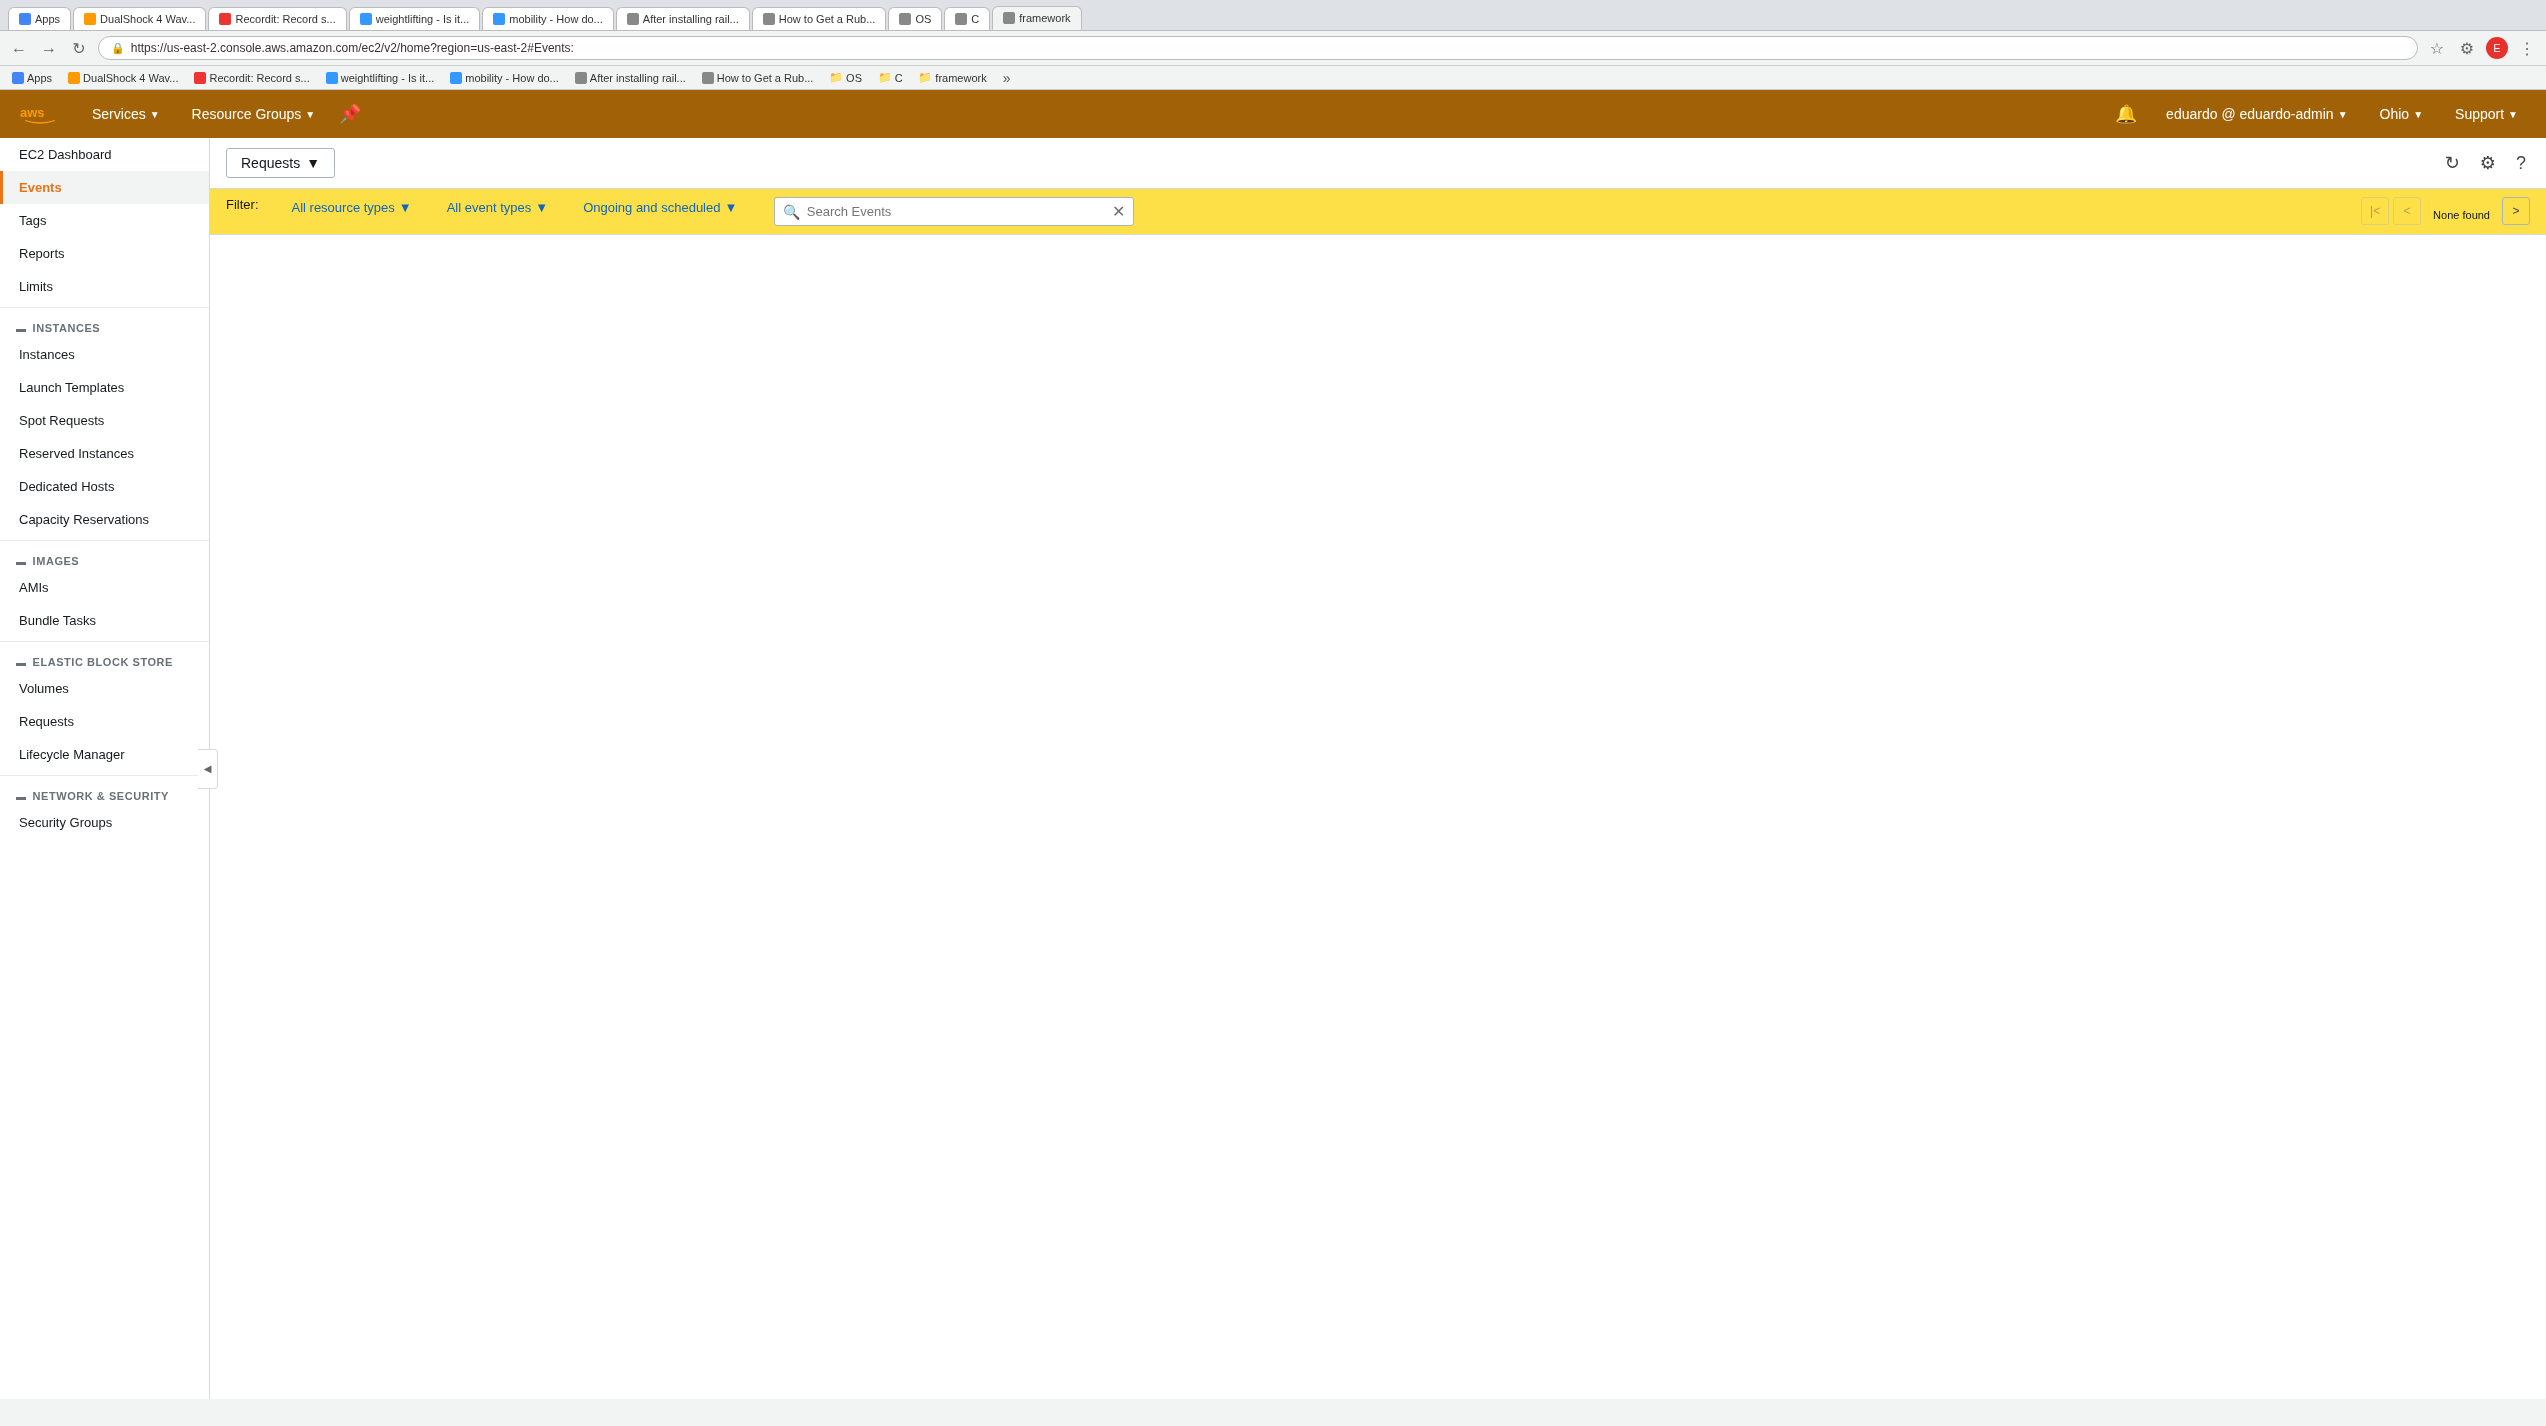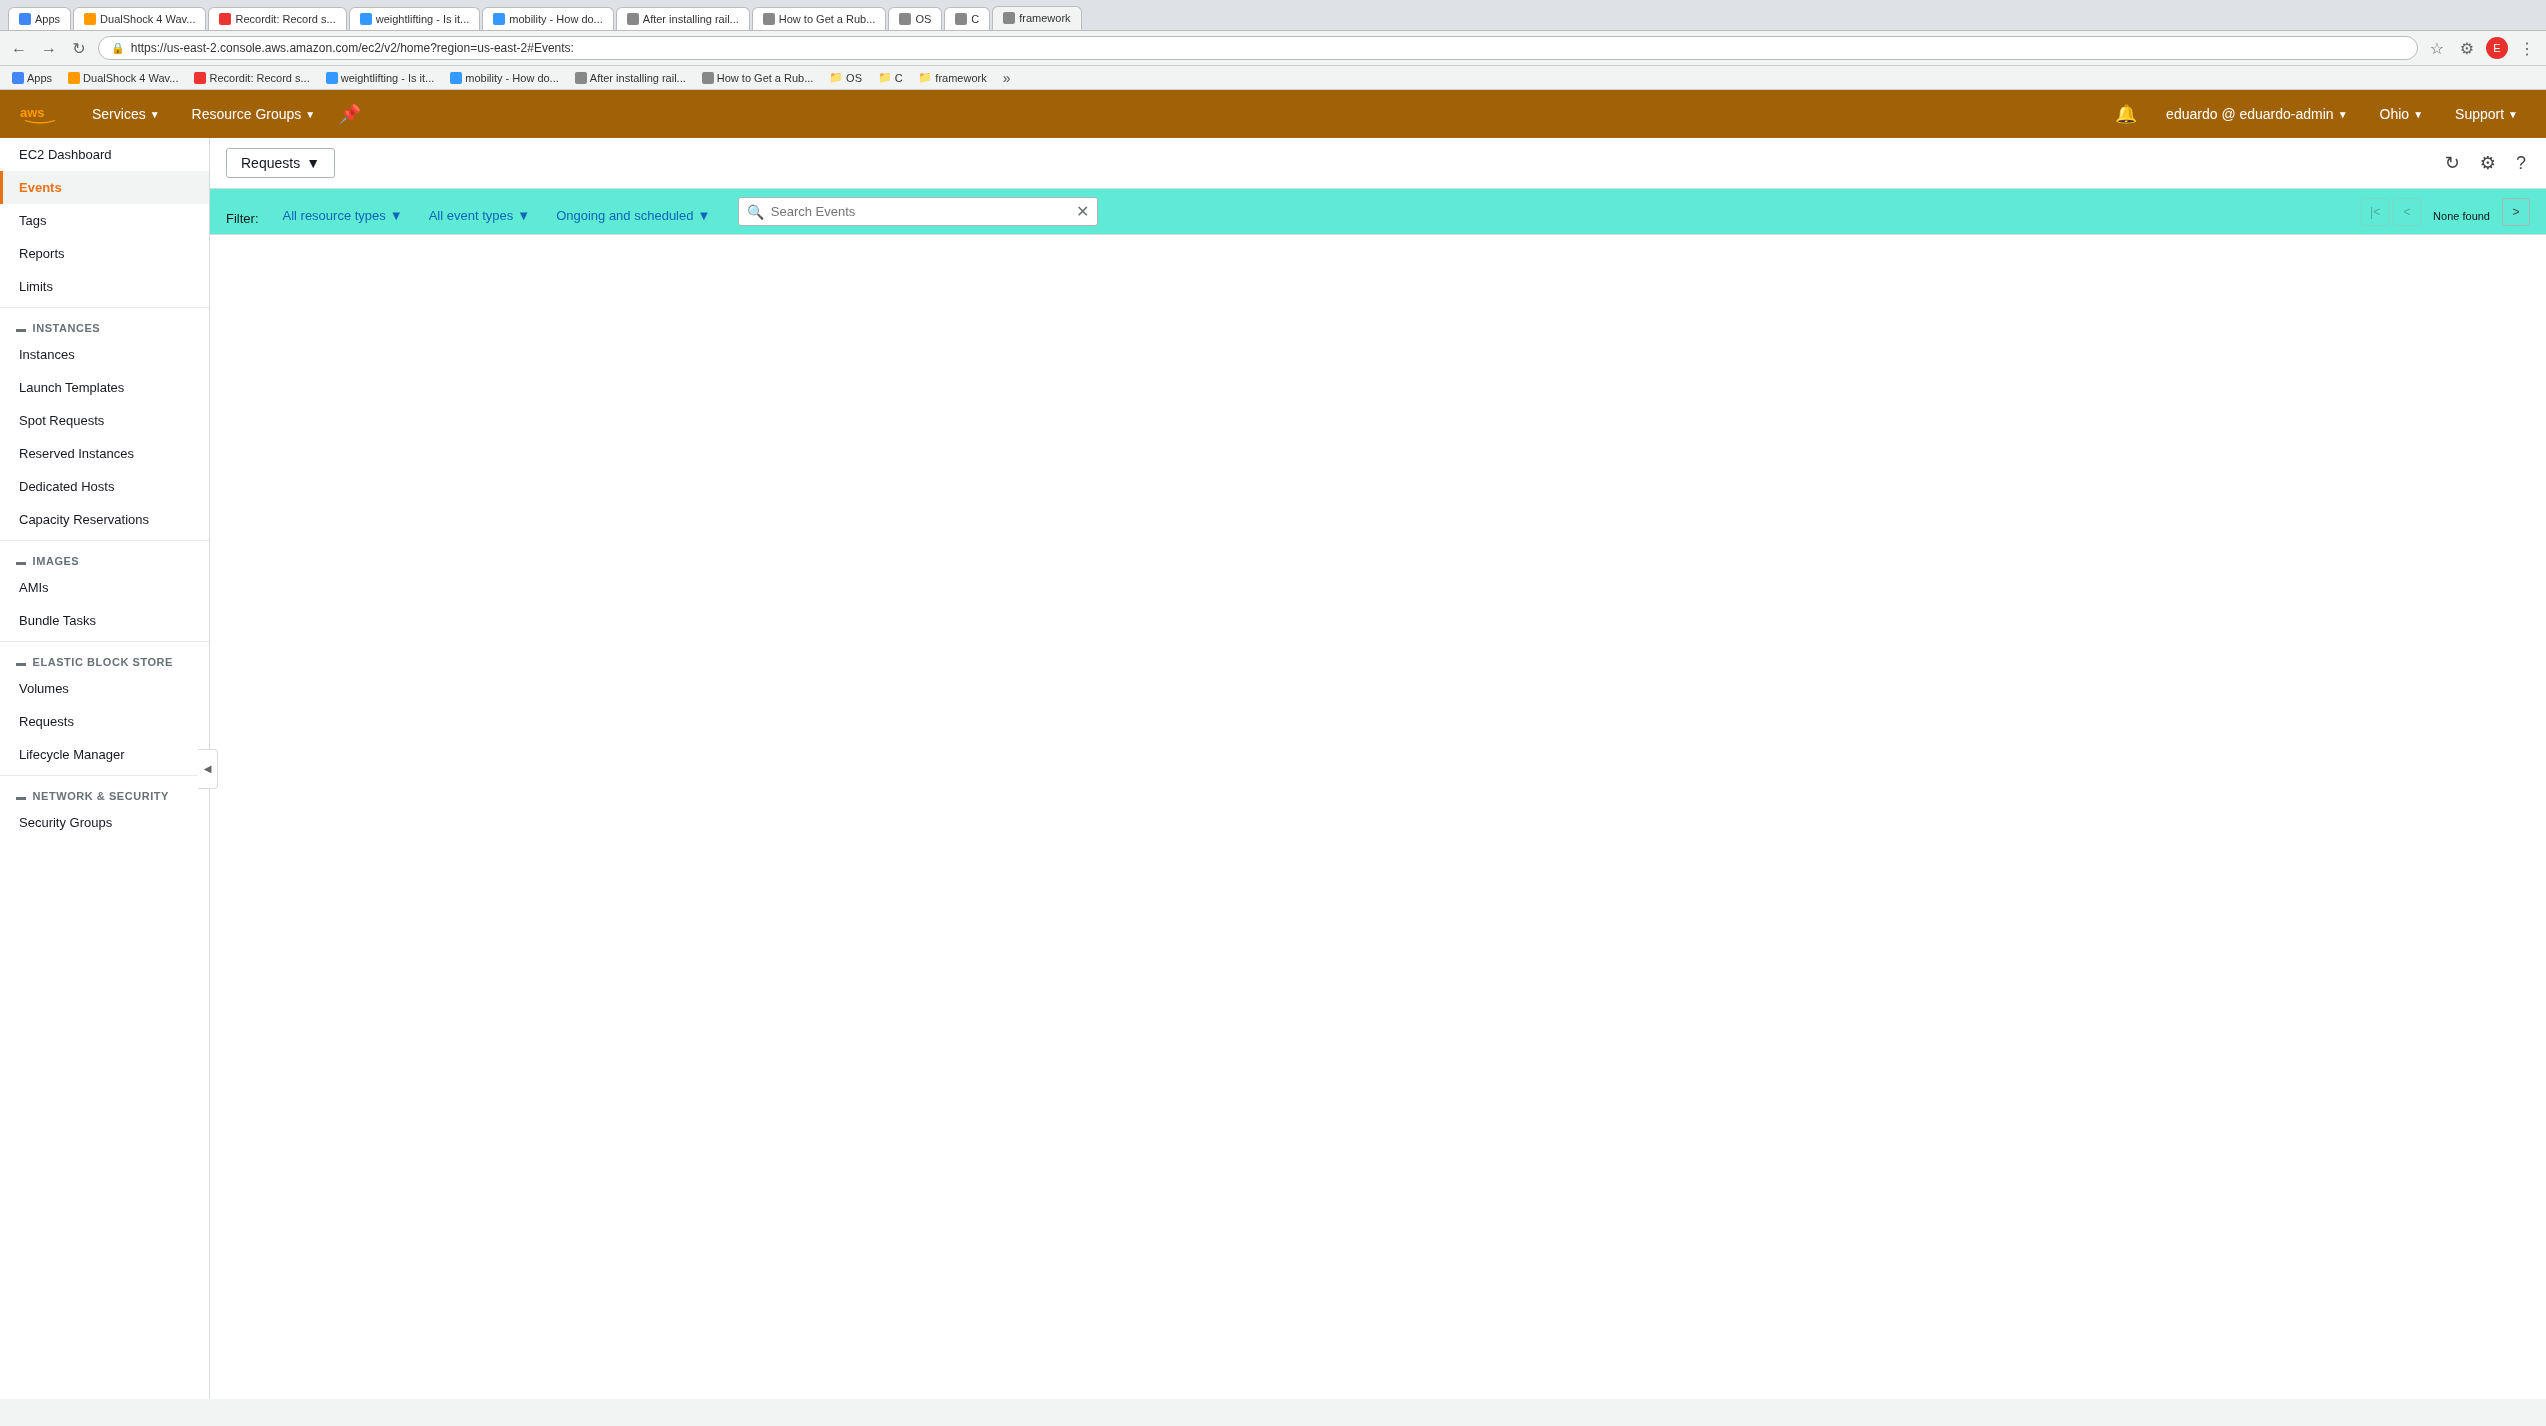--- a/index.html
+++ b/index.html
@@ -242,25 +242,25 @@
       border: none;
       cursor: pointer;
       font-size: 18px;
       color: #444;
       padding: 4px;
       border-radius: 3px;
     }
 
     
     .filter-bar {
-      background: #5eead4;
+      background: #fde047;
       padding: 8px 16px;
       display: flex;
-      align-items: flex-end;
-      gap: 14px;
+      align-items: flex-start;
+      gap: 23px;
       border-bottom: 1px solid #d5dbdb;
     }
     .filter-label {
       font-size: 13px;
       color: #16191f;
       margin-right: 4px;
     }
     .filter-dropdown {
       background: none;
       border: none;

